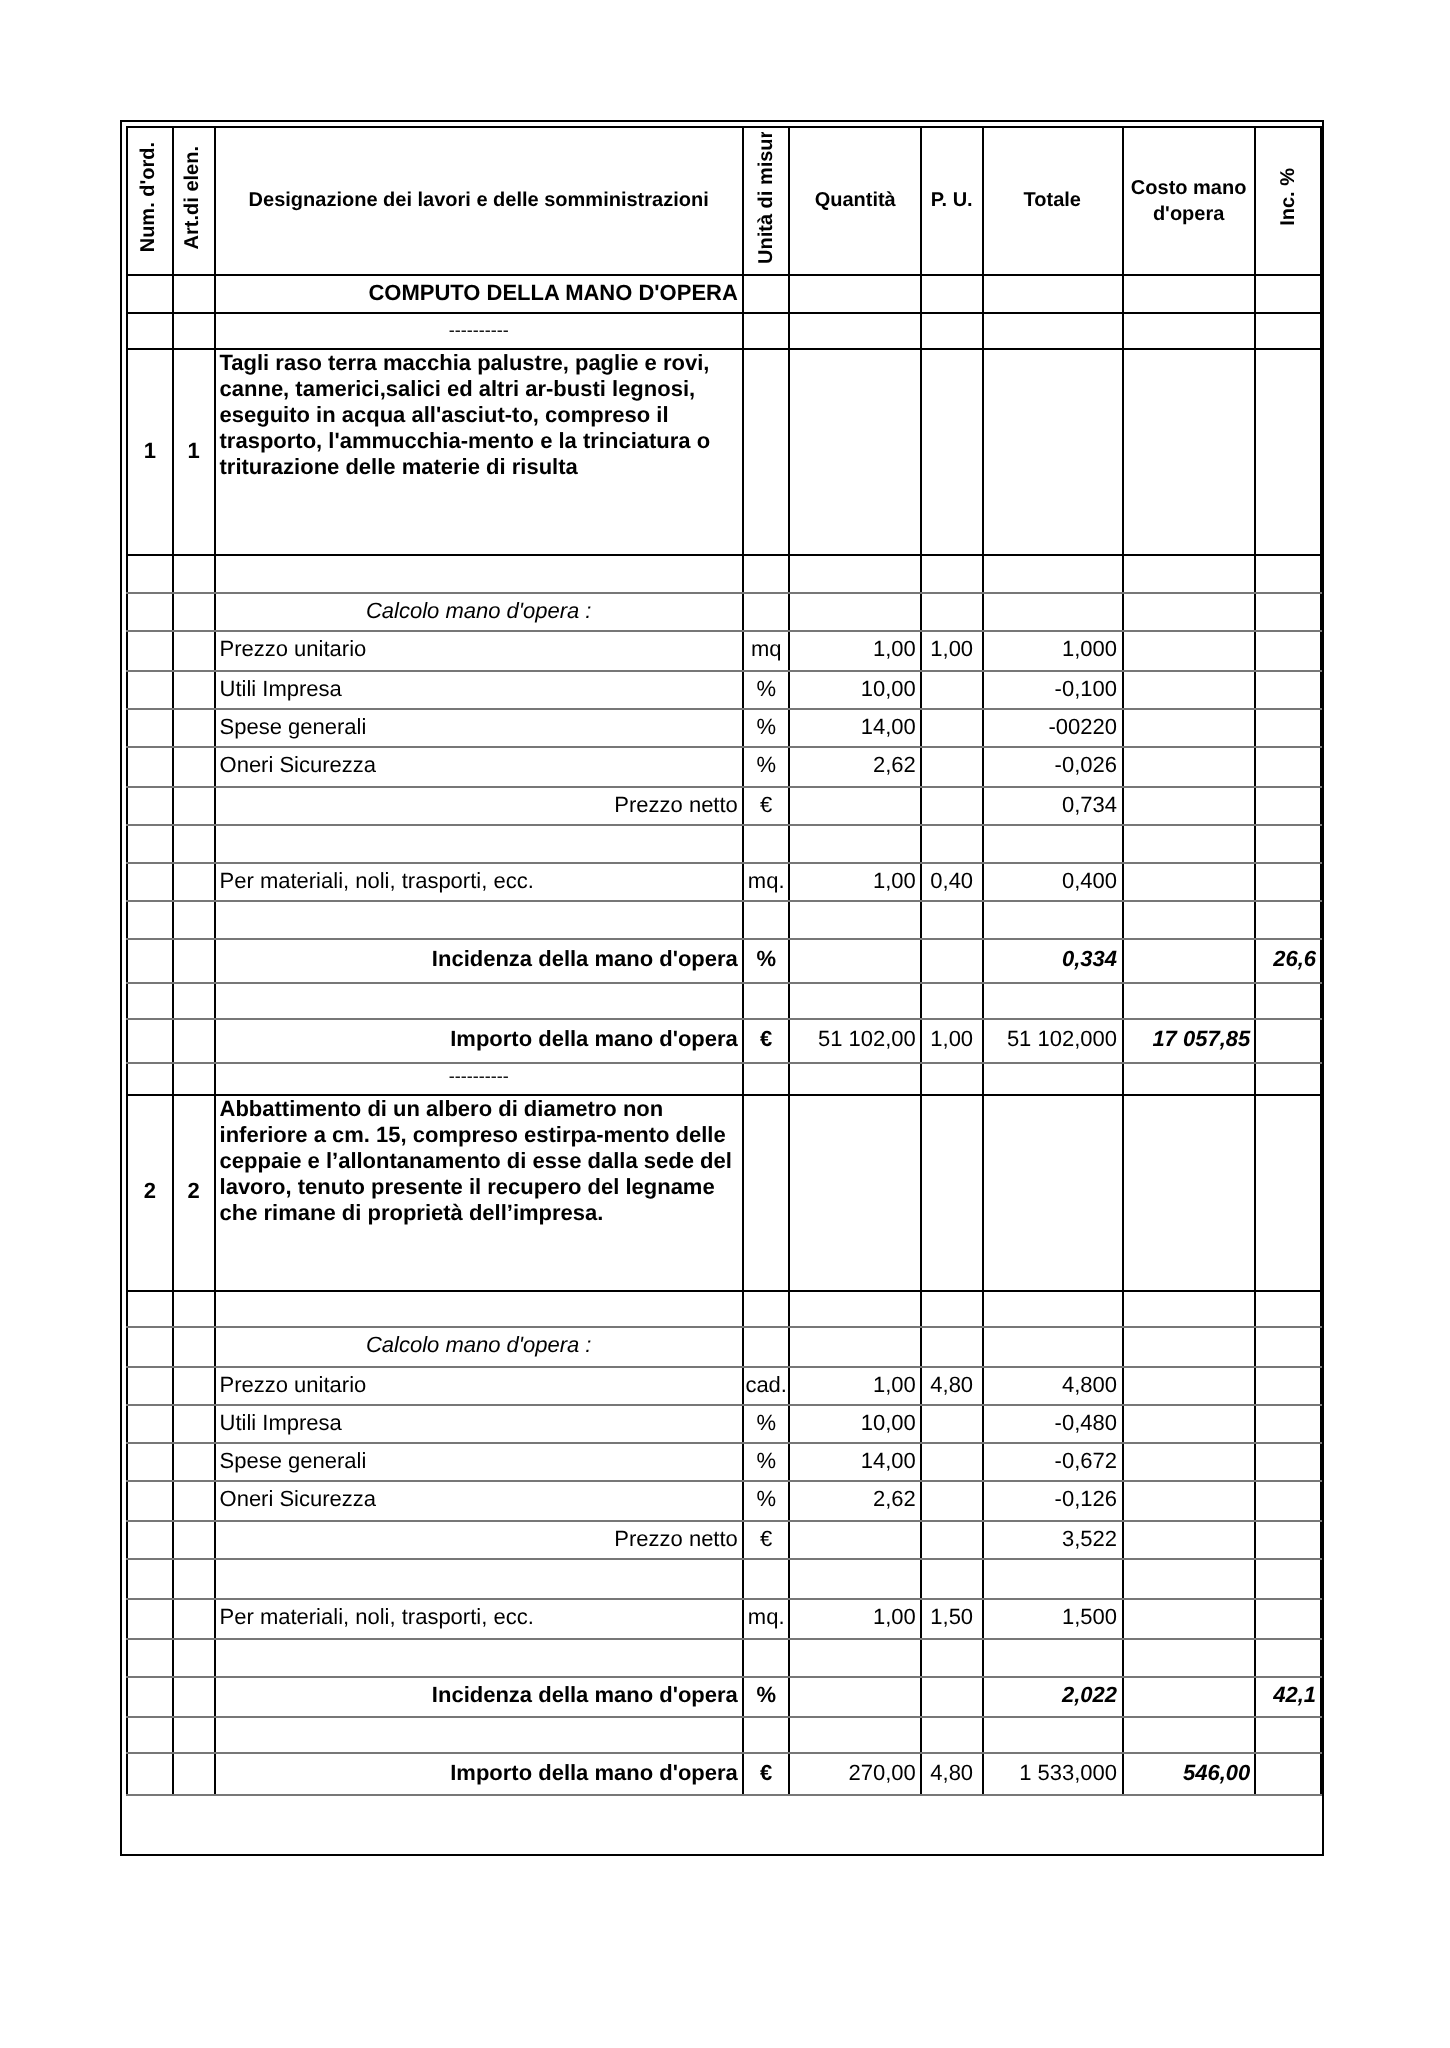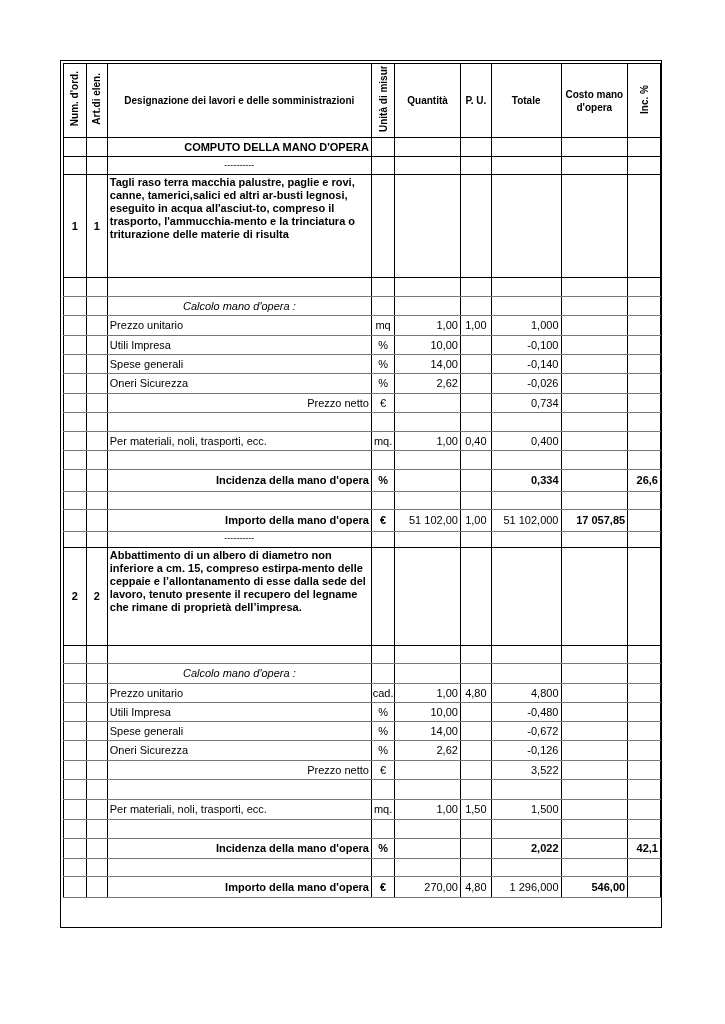--- a/index.html
+++ b/index.html
@@ -14,21 +14,21 @@
   .hdr td { font-weight:bold; font-size:10px; text-align:center; }
   .vert { writing-mode:vertical-rl; transform:rotate(180deg); font-weight:bold; font-size:10px;
           display:inline-block; white-space:nowrap; }
   .c { text-align:center; }
   .r { text-align:right; }
   .b { font-weight:bold; }
   .i { font-style:italic;text-align:center; }
   .desc { white-space:normal !important; font-weight:bold; font-size:12.5px; line-height:17px;
           vertical-align:top !important; padding-top:1px !important; }
   .title { font-weight:bold; font-size:11px; text-align:right; }
-  .num-bold { font-weight:bold; font-size:11px; }
+  .num-bold { font-weight:bold; font-size:11px;font-style:italic; }
   .topline { border-top:1.5px solid #000 !important; }
   .costo-hdr { white-space:normal !important; line-height:14px; }
 </style>
 </head>
 <body>
 
 <div class="sheet">
 <table class="tbl">
   <colgroup>
     <col style="width:23px">
@@ -133,21 +133,21 @@
     <td></td>
           <td></td>
   </tr>
   <tr class="thin" style="height:19px">
     <td></td>
           <td></td>
           <td>Spese generali</td>
     <td class="c">%</td>
     <td class="r">14,00</td>
     <td class="c"></td>
-    <td class="r">-0,140</td>
+    <td class="r">-00220</td>
     <td></td>
           <td></td>
   </tr>
   <tr class="thin" style="height:20px">
     <td></td>
           <td></td>
           <td>Oneri Sicurezza</td>
     <td class="c">%</td>
     <td class="r">2,62</td>
     <td class="c"></td>
@@ -387,19 +387,19 @@
           <td></td>
           <td></td>
         </tr>
   <tr class="thin" style="height:21px">
     <td></td>
           <td></td>
           <td class="r b">Importo della mano d'opera</td>
     <td class="c b">€</td>
     <td class="r">270,00</td>
     <td class="c">4,80</td>
-    <td class="r">1 296,000</td>
+    <td class="r">1 533,000</td>
     <td class="r num-bold">546,00</td>
     <td></td>
   </tr>
 </tbody>
     </table>
 </div>
 
 </body></html>

